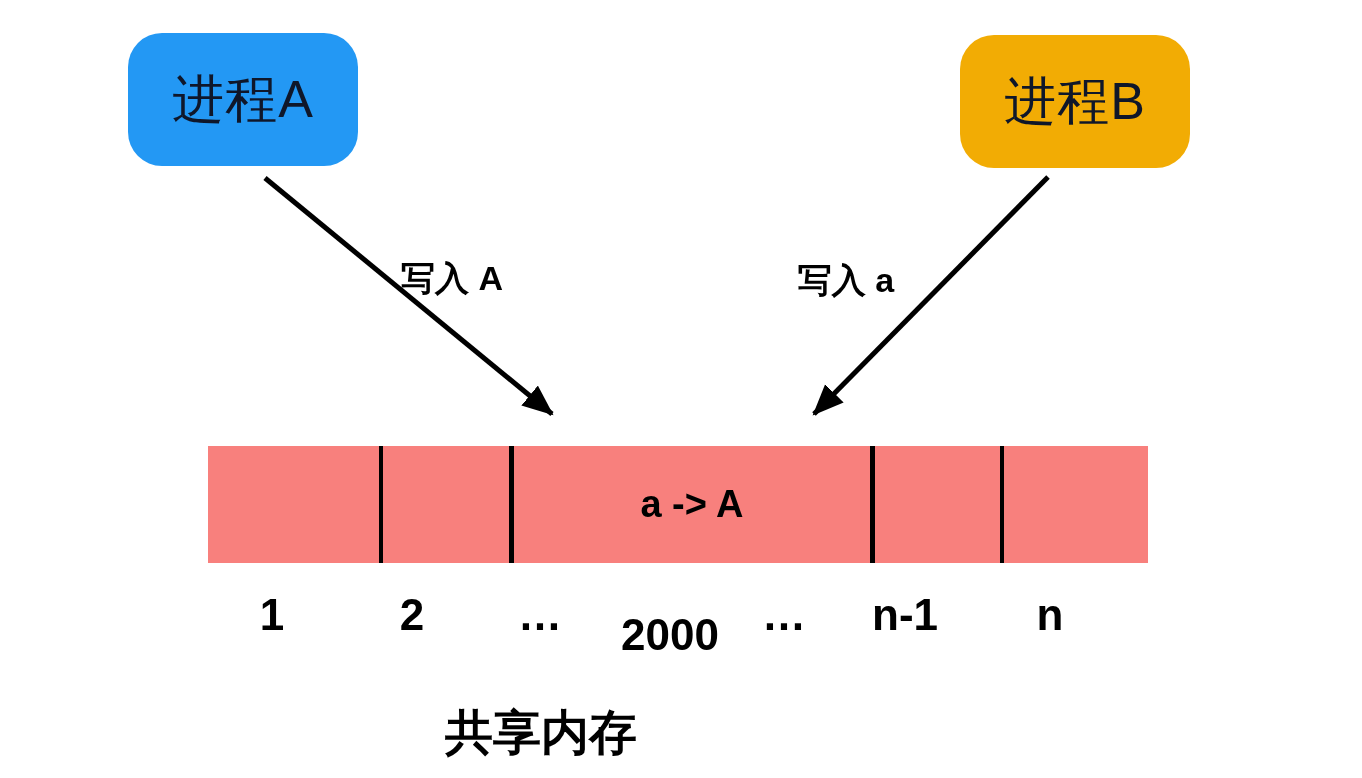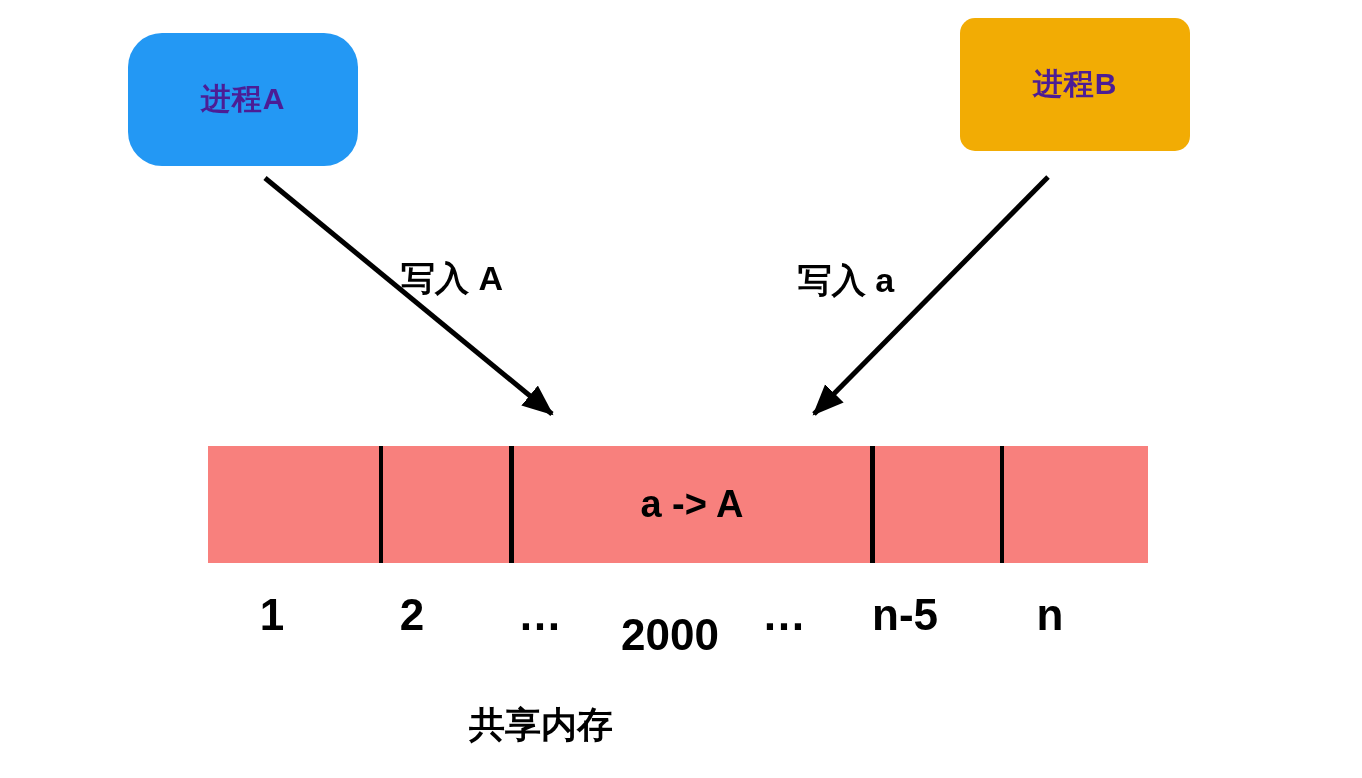--- a/index.html
+++ b/index.html
@@ -7,24 +7,24 @@
   body {
     font-family: "Liberation Sans", "DejaVu Sans", sans-serif;
     width: 1362px; height: 778px; overflow: hidden; position: relative;
   }
   .canvas { position: absolute; left: 0; top: 0; width: 1362px; height: 778px; background: #ffffff; }
 
   .process-box {
     position: absolute; width: 230px; height: 133px;
     border-radius: 34px;
     display: flex; align-items: center; justify-content: center;
-    color: #4c1d95; font-weight: 700; font-size: 30px; letter-spacing: 1px;
+    color: #0f172a; font-weight: 400; font-size: 52px; letter-spacing: 1px;
   }
   .box-a { left: 128px; top: 33px; }
-  .box-b { left: 960px; top: 18px; border-radius: 15px; }
+  .box-b { left: 960px; top: 35px; }
 
   .arrows { position: absolute; left: 0; top: 0; width: 1362px; height: 778px; pointer-events: none; }
 
   .arrow-label {
     position: absolute; transform: translateX(-50%);
     font-size: 34px; font-weight: 700; color: #000000; white-space: nowrap; margin-top: 16px;
   }
   .label-a { left: 452px; top: 240px; }
   .label-b { left: 846px; top: 242px; }
 
@@ -44,21 +44,21 @@
   .index-row { position: absolute; left: 0; top: 592px; width: 1362px; height: 46px; }
   .index-label {
     position: absolute; transform: translateX(-50%);
     font-size: 44px; font-weight: 700; color: #000000; white-space: nowrap; line-height: 46px;
   }
   .i0 { left: 272px; } .i1 { left: 412px; } .i2 { left: 540px; }
   .i3 { left: 670px; margin-top: 20px; } .i4 { left: 784px; } .i5 { left: 905px; } .i6 { left: 1050px; }
 
   .diagram-title {
     position: absolute; left: 0; top: 701px; width: 1082px; height: 52px;
-    text-align: center; font-size: 36px; font-weight: 700; color: #000000;
+    text-align: center; font-size: 48px; font-weight: 700; color: #000000;
   }
 </style>
 </head>
 <body>
 
 <div class="canvas">
 
   <div class="process-box box-a" style="background-color: rgb(35, 152, 244);">
     <span>进程A</span>
   </div>
@@ -93,19 +93,19 @@
     <div class="mem-divider"></div>
     <div class="mem-cell c5"></div>
   </div>
 
   <div class="index-row">
     <span class="index-label i0">1</span>
     <span class="index-label i1">2</span>
     <span class="index-label i2">…</span>
     <span class="index-label i3">2000</span>
     <span class="index-label i4">…</span>
-    <span class="index-label i5">n-5</span>
+    <span class="index-label i5">n-1</span>
     <span class="index-label i6">n</span>
   </div>
 
   <div class="diagram-title">共享内存</div>
 
 </div>
 
 </body></html>

